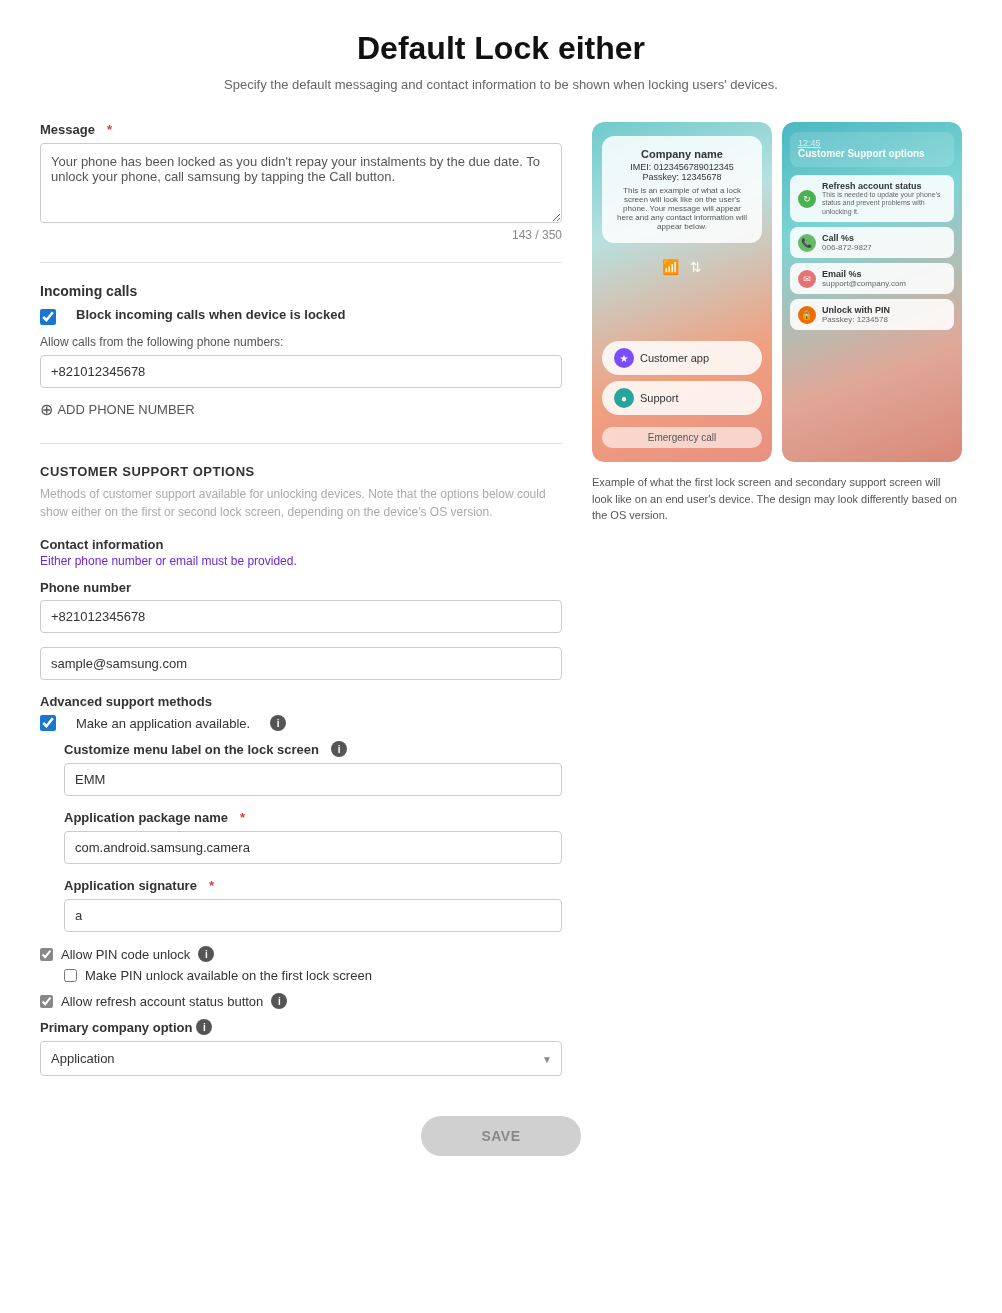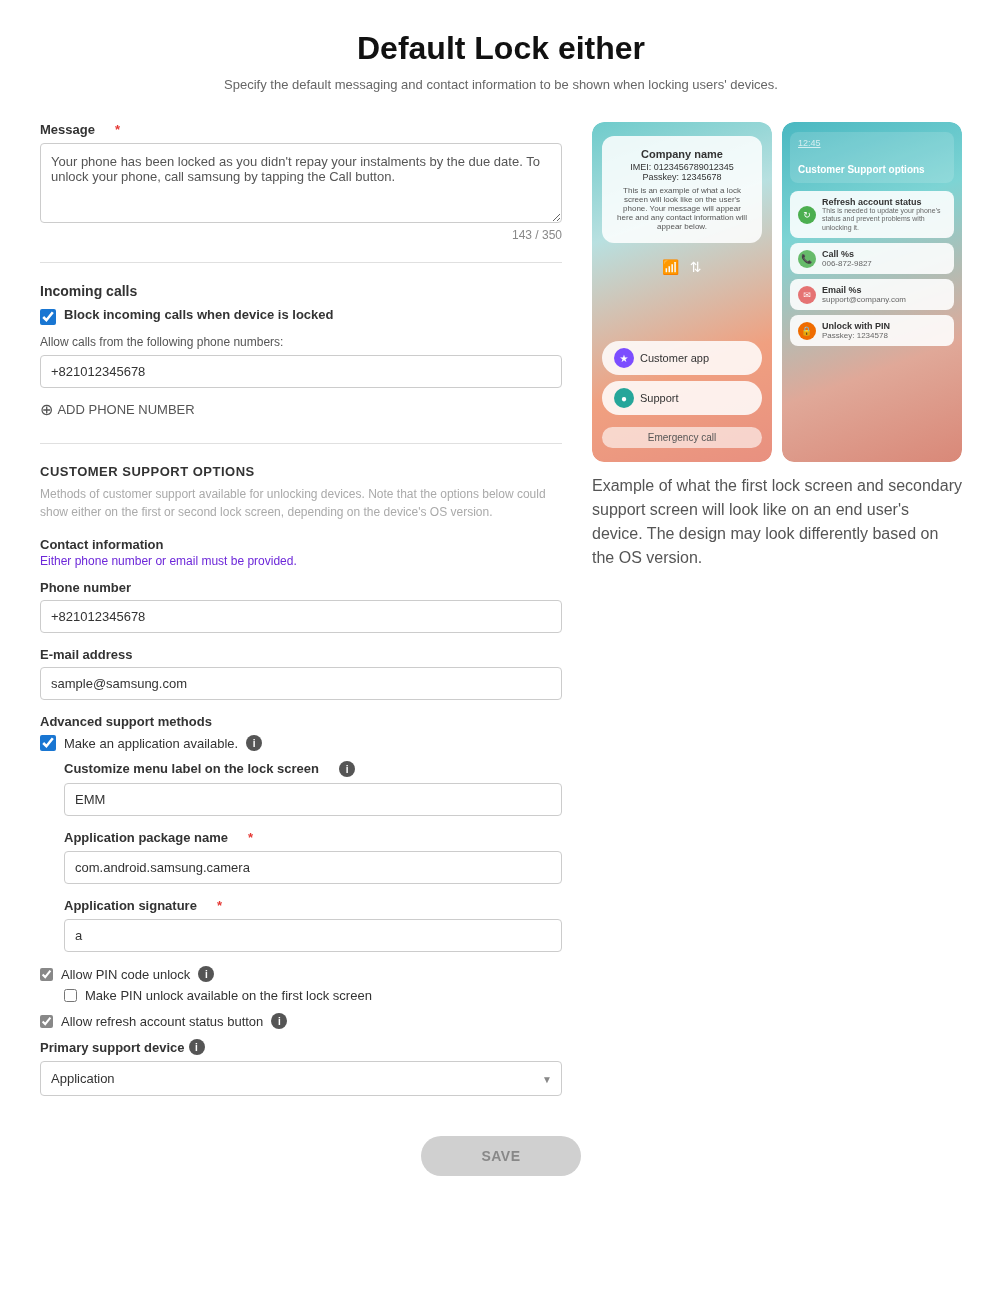--- a/index.html
+++ b/index.html
@@ -39,21 +39,22 @@
     }
     .right-col {
       width: 370px;
       flex-shrink: 0;
     }
     .section-label {
       font-size: 13px;
       font-weight: 600;
       margin-bottom: 6px;
       display: flex;
-      gap: 20px;
+      align-items: center;
+      gap: 12px;
     }
     .required-star {
       color: #e53935;
     }
     textarea {
       width: 100%;
       border: 1px solid #ccc;
       border-radius: 4px;
       padding: 10px;
       font-size: 13px;
@@ -74,21 +75,21 @@
       margin: 20px 0;
     }
     .incoming-calls-title {
       font-size: 14px;
       font-weight: 600;
       margin-bottom: 8px;
     }
     .checkbox-row {
       display: flex;
       align-items: center;
-      gap: 8px;
+      gap: 20px;
       margin-bottom: 8px;
     }
     .checkbox-row input[type="checkbox"] {
       width: 16px;
       height: 16px;
       accent-color: #1976d2;
     }
     .checkbox-label {
       font-size: 13px;
       color: #333;
@@ -369,21 +370,21 @@
       align-items: center;
       justify-content: center;
       font-size: 9px;
       color: #fff;
       flex-shrink: 0;
     }
     .support-item-text { display: flex; flex-direction: column; }
     .support-item-label { font-weight: 700; font-size: 9px; }
     .support-item-val { font-size: 8px; color: #666; }
     .preview-caption {
-      font-size: 16px;
+      font-size: 11px;
       color: #555;
       line-height: 1.5;
     }
     .mock-wifi-row {
       display: flex;
       justify-content: center;
       gap: 10px;
       margin: 8px 0;
     }
     .mock-wifi-icon { font-size: 14px; color: #fff; }
@@ -432,21 +433,20 @@
 
       <div class="contact-info-title">Contact information</div>
       <div class="contact-info-sub">Either phone number or email must be provided.</div>
 
       <div class="field-group">
         <label>Phone number</label>
         <input type="text" value="+821012345678" style="">
       </div>
 
       <div class="field-group">
-        <label>E-mail address</label>
         <input type="email" value="sample@samsung.com" style="">
       </div>
 
       <div class="advanced-methods-title">Advanced support methods</div>
       <div class="checkbox-row" style="margin-bottom:10px;">
         <input type="checkbox" id="make-app" checked="" style="">
         <label for="make-app" class="checkbox-label">Make an application available.</label>
         <span class="info-icon">i</span>
       </div>
 
@@ -487,21 +487,21 @@
         <label for="make-pin" class="checkbox-label">Make PIN unlock available on the first lock screen</label>
       </div>
 
       <div class="allow-refresh-row">
         <input type="checkbox" id="allow-refresh" checked="" style="accent-color: rgb(136, 136, 136);">
         <label for="allow-refresh" class="checkbox-label">Allow refresh account status button</label>
         <span class="info-icon">i</span>
       </div>
 
       <div class="primary-support-title">
-        <span>Primary support device</span>
+        <span>Primary company option</span>
         <span class="info-icon">i</span>
       </div>
       <div class="select-wrapper">
         <select>
           <option value="Application">Application</option>
           <option>Phone</option>
           <option>Email</option>
           <option>PIN</option>
         </select>
       </div>
@@ -532,21 +532,21 @@
                 <span style="font-size:11px;">Support</span>
               </div>
               <div class="mock-emergency">Emergency call</div>
             </div>
           </div>
         </div>
 
         <div class="preview-img">
           <div class="mock-screen-right">
             <div class="mock-right-header">
-              <div style="font-size:9px;color:rgba(255,255,255,0.7);margin-bottom:16px;text-decoration:underline;">12:45</div>
+              <div style="font-size:9px;color:rgba(255,255,255,0.7);margin-bottom:0;text-decoration:underline;">12:45</div>
               <div class="mock-right-header-title">Customer Support options</div>
             </div>
             <div class="mock-support-item">
               <div class="mock-support-icon" style="background:#4caf50;">↻</div>
               <div class="support-item-text">
                 <span class="support-item-label">Refresh account status</span>
                 <span class="support-item-val" style="font-size:7px;line-height:1.2;max-width:120px;">This is needed to update your phone's status and prevent problems with unlocking it.</span>
               </div>
             </div>
             <div class="mock-support-item">

